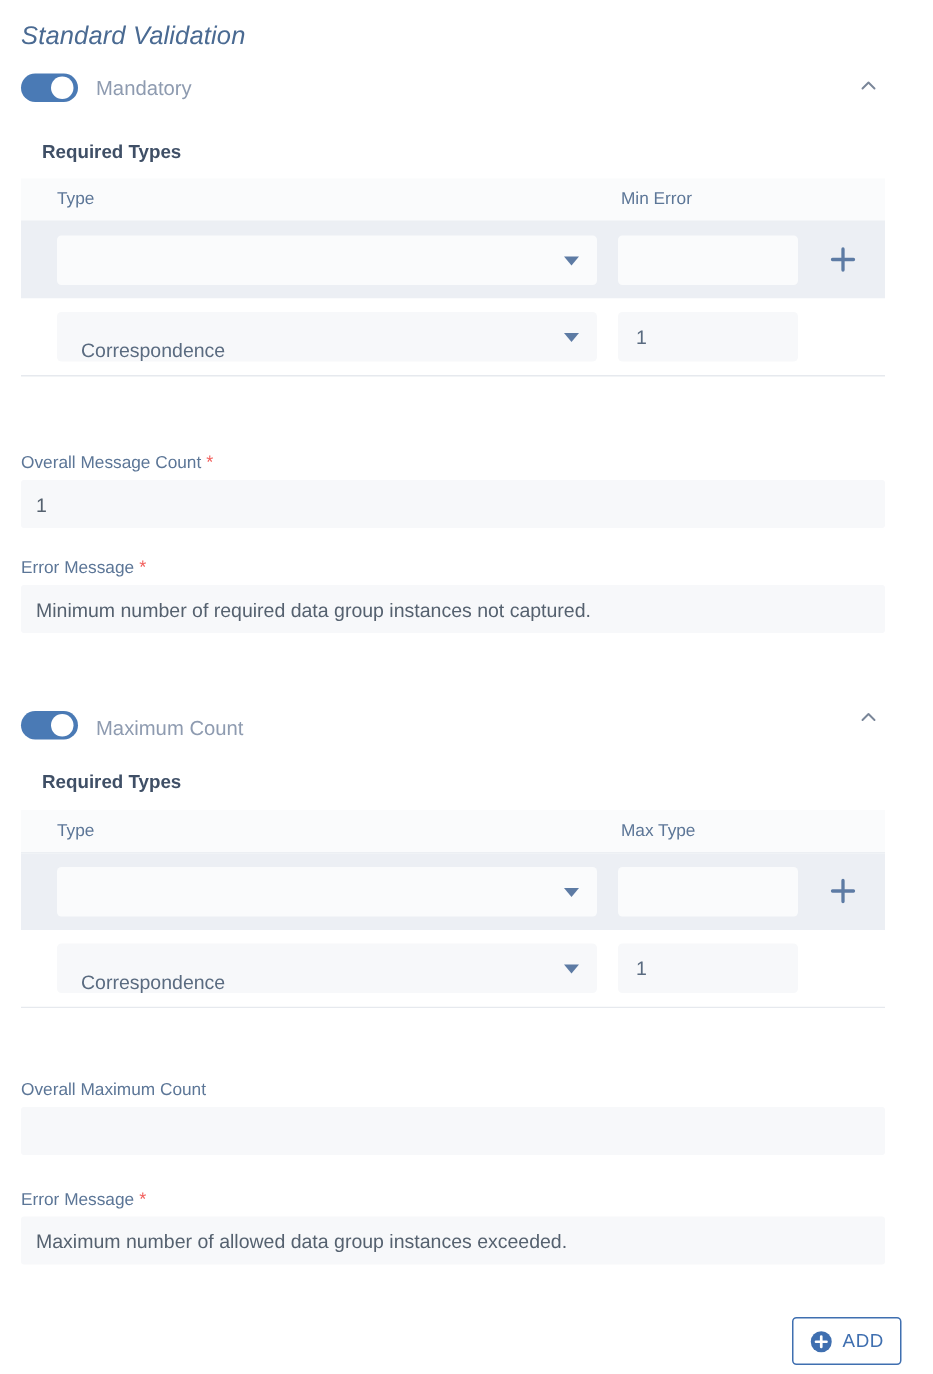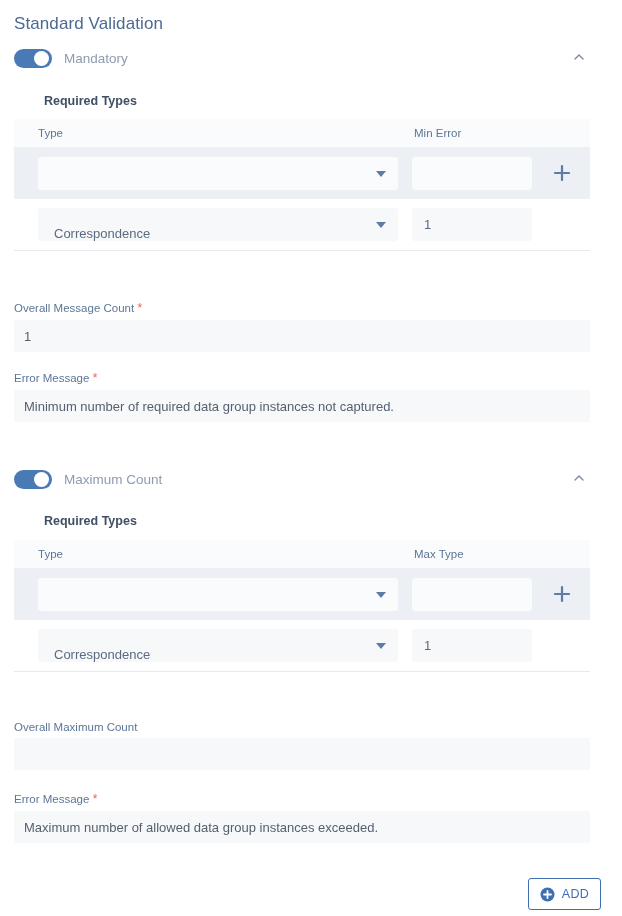--- a/index.html
+++ b/index.html
@@ -17,20 +17,21 @@
   }
 
   
   .page-title {
     position: absolute;
     left: 14px; top: 14px;
     font-size: 17px;
     font-weight: 400;
     color: #4a6a92;
     letter-spacing: 0.1px;
+    font-style: italic;
   }
 
   
   .section-head {
     position: absolute;
     left: 0; right: 0;
     height: 28px;
     display: flex;
     align-items: center;
   }
@@ -60,21 +61,21 @@
     right: 36px;
     top: 6px;
     width: 14px; height: 14px;
     cursor: pointer;
   }
   .chev svg { display: block; }
 
   
   .sub-head {
     position: absolute;
-    left: 44px;
+    left: 28px;
     font-size: 12.5px;
     font-weight: bold;
     color: #3f4f66;
   }
 
   
   .tbl {
     position: absolute;
     left: 14px;
     width: 576px;
@@ -267,21 +268,21 @@
 
   <div class="field" style="top:371px;">
     <div class="field-label">
       <span>Error Message</span><span class="req"> *</span>
     </div>
     <div class="field-input">
       <span class="val">Minimum number of required data group instances not captured.</span>
     </div>
   </div>
 
-  <div class="section-head" style="top:465px;">
+  <div class="section-head" style="top:465px;align-items:flex-end;">
     <div class="toggle">
       <div class="knob"></div>
     </div>
     <div class="toggle-label">Maximum Count</div>
     <div class="chev">
       <svg width="14" height="14" viewBox="0 0 14 14">
           <path d="M3 9 L7 5 L11 9" fill="none" stroke="#7a8699" stroke-width="1.3" stroke-linecap="round" stroke-linejoin="round"></path>
         </svg>
     </div>
   </div>

